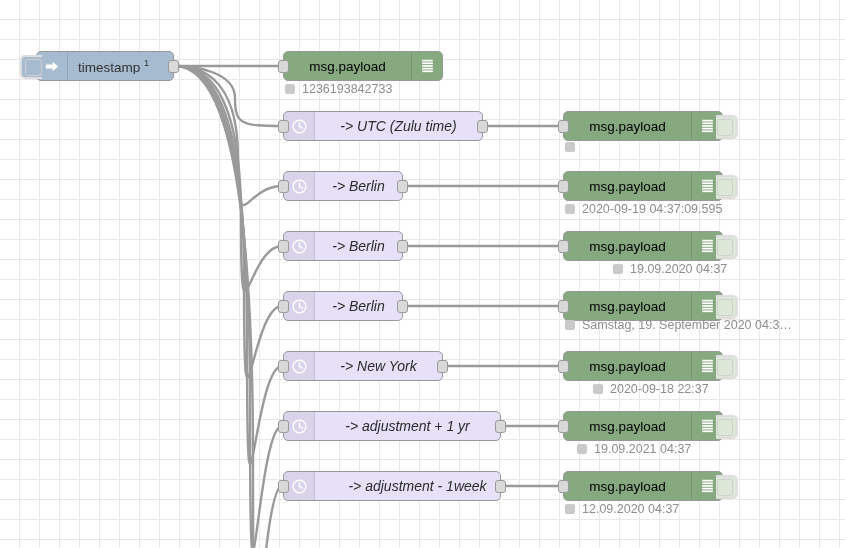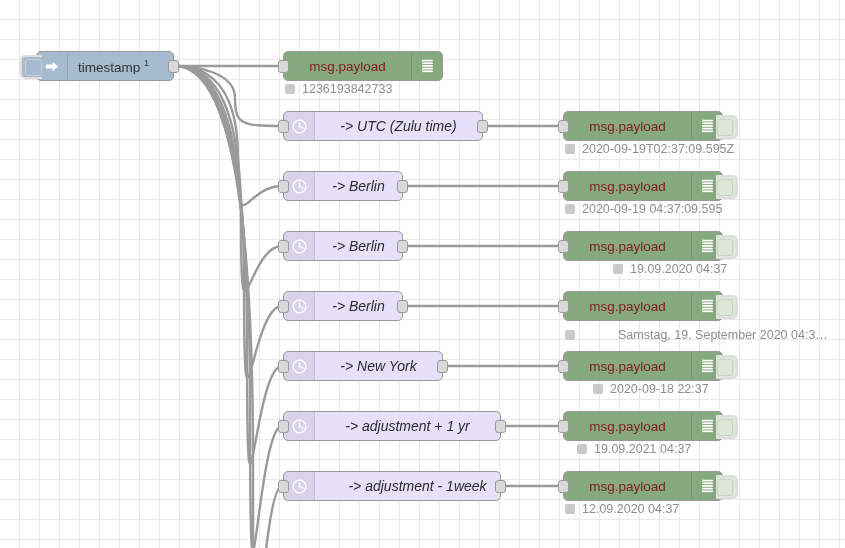--- a/index.html
+++ b/index.html
@@ -103,21 +103,21 @@
   .node-time .icon-box {
     background: rgba(0,0,0,0.05);
   }
 
   
   .node-debug {
     background: #87a980;
     justify-content: flex-start;
   }
   .node-debug .node-label {
-    color: #7f1d1d;
+    color: #000000;
     font-size: 13.5px;
     text-align: center;
     flex: 1 1 auto;
   }
   .dbg-icon {
     width: 30px;
     height: 100%;
     flex: 0 0 30px;
     display: flex;
     align-items: center;
@@ -255,21 +255,20 @@
             <rect x="2" y="11" width="12" height="1.9" fill="#ffffff"></rect>
             <rect x="2" y="14" width="12" height="1.9" fill="#ffffff"></rect>
           </svg>
         </div>
         <div class="dbg-toggle">
           <i></i>
         </div>
       </div>
       <div class="status" style="left: 565px; top: 142px;">
         <span class="dot"></span>
-        <span>2020-09-19T02:37:09.595Z</span>
       </div>
       <div class="node node-time" style="left: 283px; top: 171px; width: 120px;">
         <div class="port port-in"></div>
         <div class="icon-box">
           <svg width="17" height="17" viewBox="0 0 20 20">
             <circle cx="10" cy="10" r="7.5" fill="none" stroke="#ffffff" stroke-width="1.6"></circle>
             <line x1="10" y1="10" x2="10" y2="5.5" stroke="#ffffff" stroke-width="1.6" stroke-linecap="round"></line>
             <line x1="10" y1="10" x2="13.5" y2="12" stroke="#ffffff" stroke-width="1.6" stroke-linecap="round"></line>
           </svg>
         </div>
@@ -349,21 +348,21 @@
             <rect x="2" y="5" width="12" height="1.9" fill="#ffffff"></rect>
             <rect x="2" y="8" width="12" height="1.9" fill="#ffffff"></rect>
             <rect x="2" y="11" width="12" height="1.9" fill="#ffffff"></rect>
             <rect x="2" y="14" width="12" height="1.9" fill="#ffffff"></rect>
           </svg>
         </div>
         <div class="dbg-toggle">
           <i></i>
         </div>
       </div>
-      <div class="status" style="left: 565px; top: 328px; gap: 36px;">
+      <div class="status" style="left: 565px; top: 318px;">
         <span class="dot"></span>
         <span>Samstag, 19. September 2020 04:3…</span>
       </div>
       <div class="node node-time" style="left: 283px; top: 351px; width: 160px;">
         <div class="port port-in"></div>
         <div class="icon-box">
           <svg width="17" height="17" viewBox="0 0 20 20">
             <circle cx="10" cy="10" r="7.5" fill="none" stroke="#ffffff" stroke-width="1.6"></circle>
             <line x1="10" y1="10" x2="10" y2="5.5" stroke="#ffffff" stroke-width="1.6" stroke-linecap="round"></line>
             <line x1="10" y1="10" x2="13.5" y2="12" stroke="#ffffff" stroke-width="1.6" stroke-linecap="round"></line>

